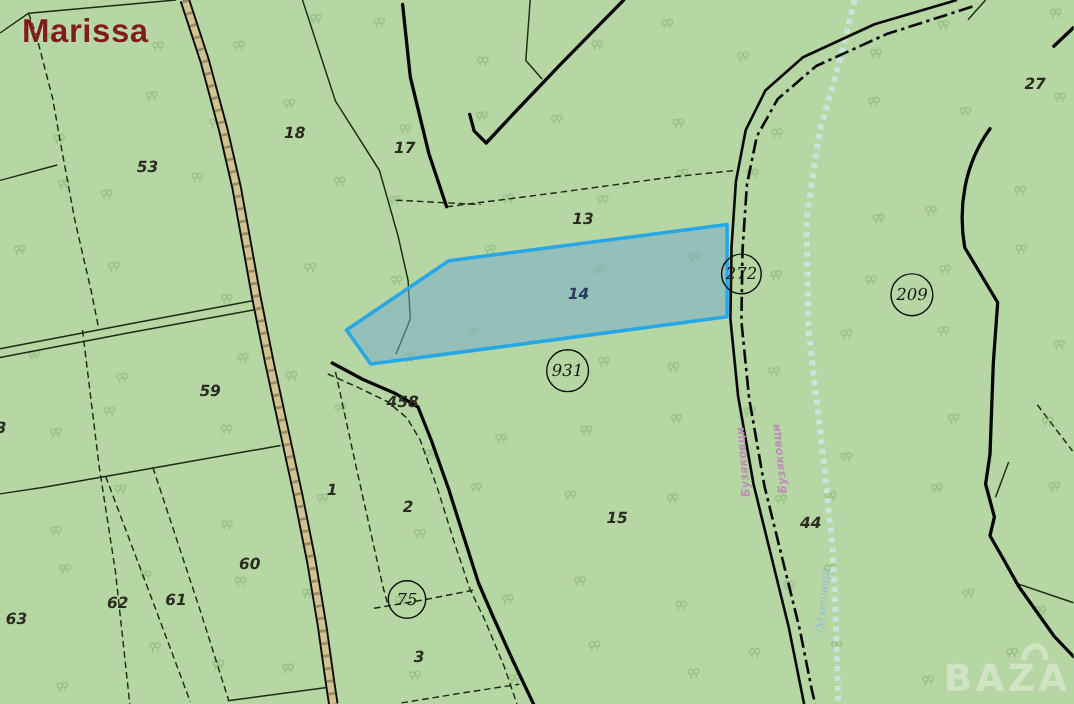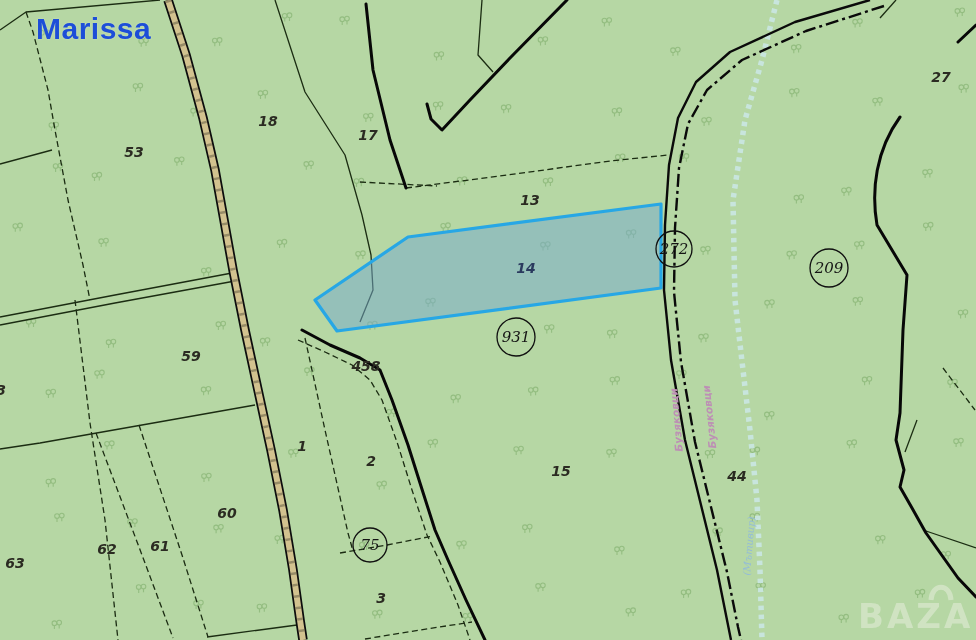--- a/index.html
+++ b/index.html
@@ -1,21 +1,21 @@
 <!DOCTYPE html>
 <html><head>
 <meta charset="utf-8">
 <style>
   html,body{margin:0;padding:0;background:#b6d7a4;}
   .stage{position:relative;width:976px;height:640px;overflow:hidden;
          font-family:"DejaVu Sans",sans-serif;}
   svg{position:absolute;left:0;top:0;}
-  .wm{position:absolute;left:20px;top:12px;color:#1d4ed8;
+  .wm{position:absolute;left:20px;top:12px;color:#7f1d1d;
       font:bold 30px "Liberation Sans",sans-serif;letter-spacing:.5px;
-      text-shadow:0 0 2px rgba(255,255,255,.35);margin-left:16px;}
+      text-shadow:0 0 2px rgba(255,255,255,.35);}
   .plabel{font:italic bold 14px "DejaVu Sans",sans-serif;}
   .clabel{font:italic 15px "DejaVu Serif",serif;}
   .rlabel{font:italic bold 10.5px "DejaVu Sans",sans-serif;}
   .slabel{font:italic 10px "DejaVu Serif",serif;}
   .bazar{font:bold 34px "DejaVu Sans",sans-serif;letter-spacing:3px;}
 </style>
 </head>
 <body>
 
 <div class="stage">

